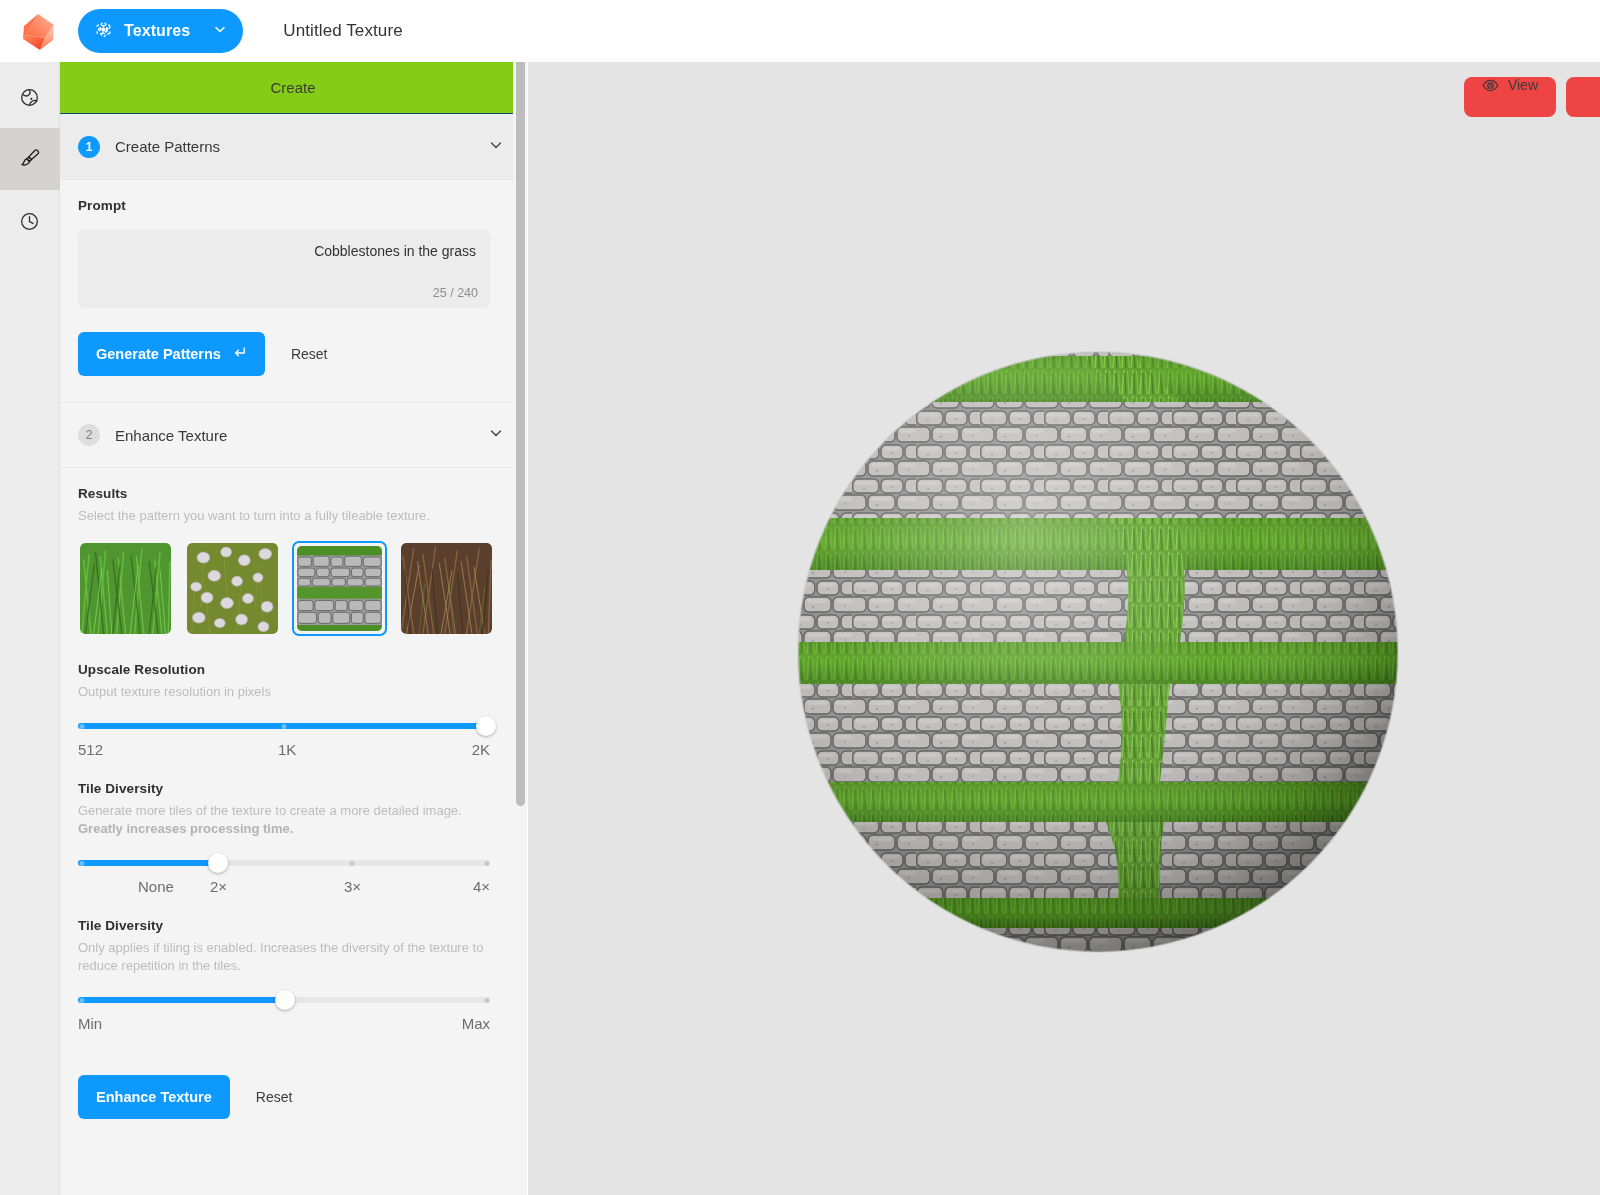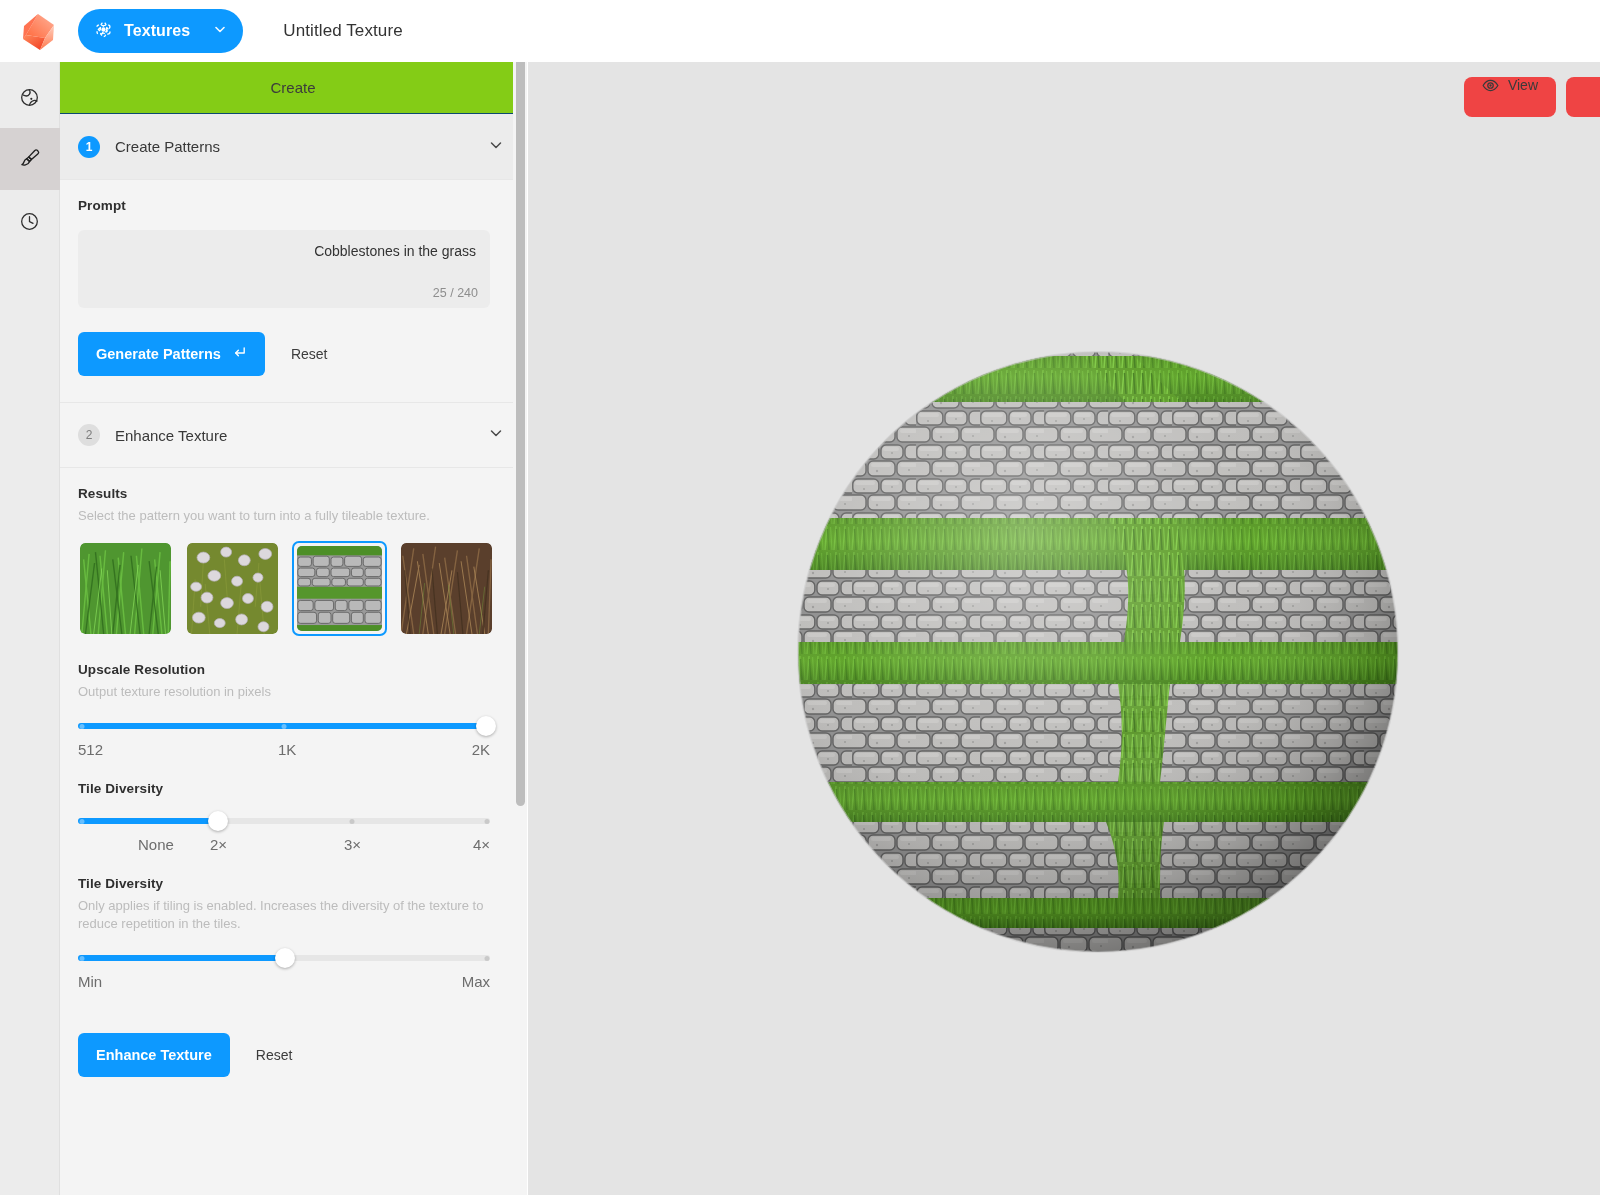--- a/index.html
+++ b/index.html
@@ -462,20 +462,21 @@
       </div>
       <div class="ticks">
         <span style="left:0;">512</span>
         <span style="left:200px;">1K</span>
         <span style="right:0;">2K</span>
       </div>
     </div>
 
     <div class="sec" style="padding-top:22px;">
       <div class="fld-title">Tile Diversity</div>
+      <div class="fld-sub"><span>Generate more tiles of the texture to create a more detailed image. </span><b>Greatly increases processing time.</b></div>
       <div class="slider">
         <div class="strack"></div>
         <div class="sfill" style="width:140px;"></div>
         <div class="sdot lit" style="left:4px;"></div>
         <div class="sdot dim" style="left:274px;"></div>
         <div class="sdot dim" style="left:409px;"></div>
         <div class="sknob" style="left:140px;"></div>
       </div>
       <div class="ticks">
         <span style="left:16px;margin-left:44px;">None</span>

